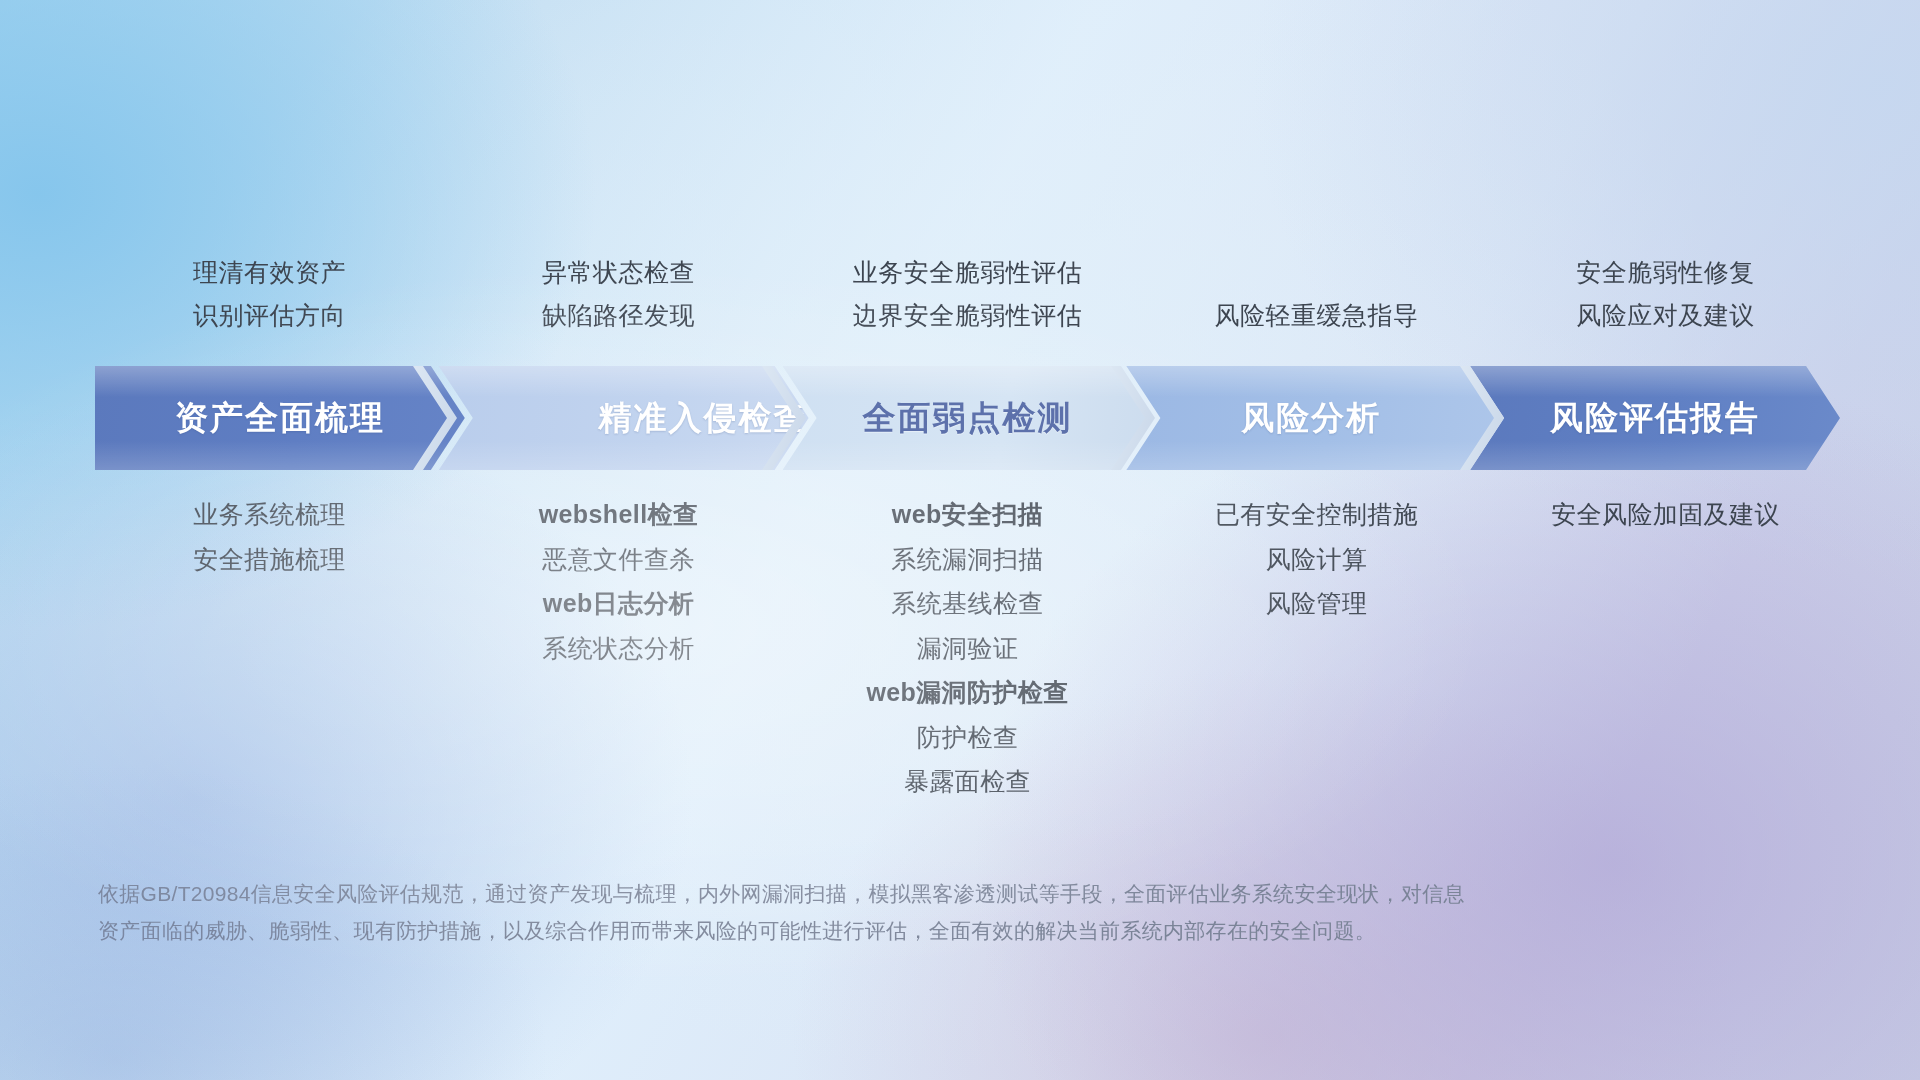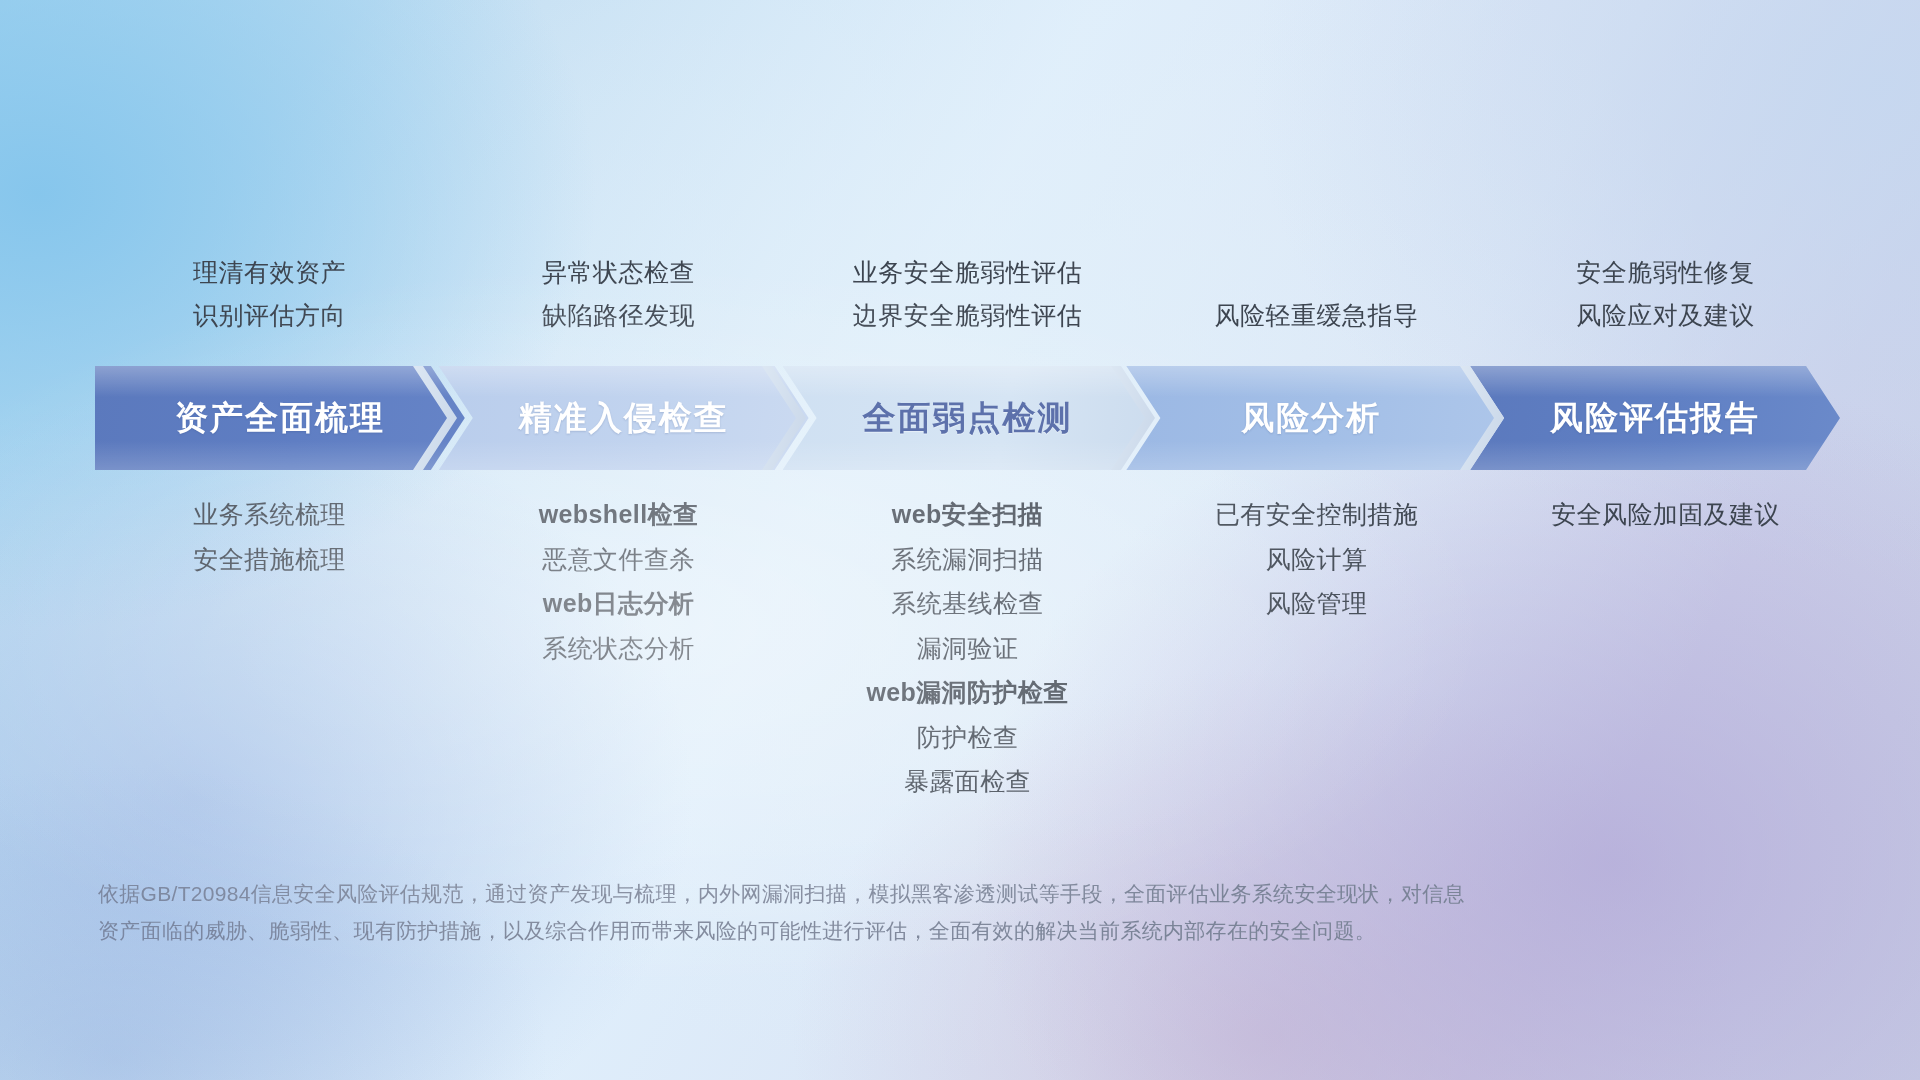--- a/index.html
+++ b/index.html
@@ -100,21 +100,21 @@
     font-size: 33px;
     font-weight: bold;
     letter-spacing: 2px;
     white-space: nowrap;
     z-index: 3;
     text-shadow: 0 1px 2px rgba(40,60,110,0.18);
   }
 
   
   .arrow.a1 { z-index: 10; }
-  .arrow.a2 { z-index: 9; }
+  .arrow.a2 { z-index: 9; justify-content: flex-end; }
   .arrow.a3 { z-index: 8; }
   .arrow.a4 { z-index: 7; }
   .arrow.a5 { z-index: 6; }
 
   
   .arrow.a1 { background: linear-gradient(100deg, #5b79bd 0%, #5f7ec3 55%, #6684c7 100%); align-items: center; }
   .arrow.a2 { background: linear-gradient(100deg, #b9cdec 0%, #c2d4ef 60%, #cbdaf1 100%); }
   .arrow.a3 { background: linear-gradient(100deg, #cfe0f2 0%, #d6e5f4 60%, #ccdcee 100%); text-align: center; }
   .arrow.a4 { background: linear-gradient(100deg, #9bb8e4 0%, #a3bfe7 55%, #adc6ea 100%); font-family: Liberation Serif, serif; }
   .arrow.a5 { background: linear-gradient(100deg, #5b79bd 0%, #6080c4 55%, #6b8aca 100%); align-items: center; }

